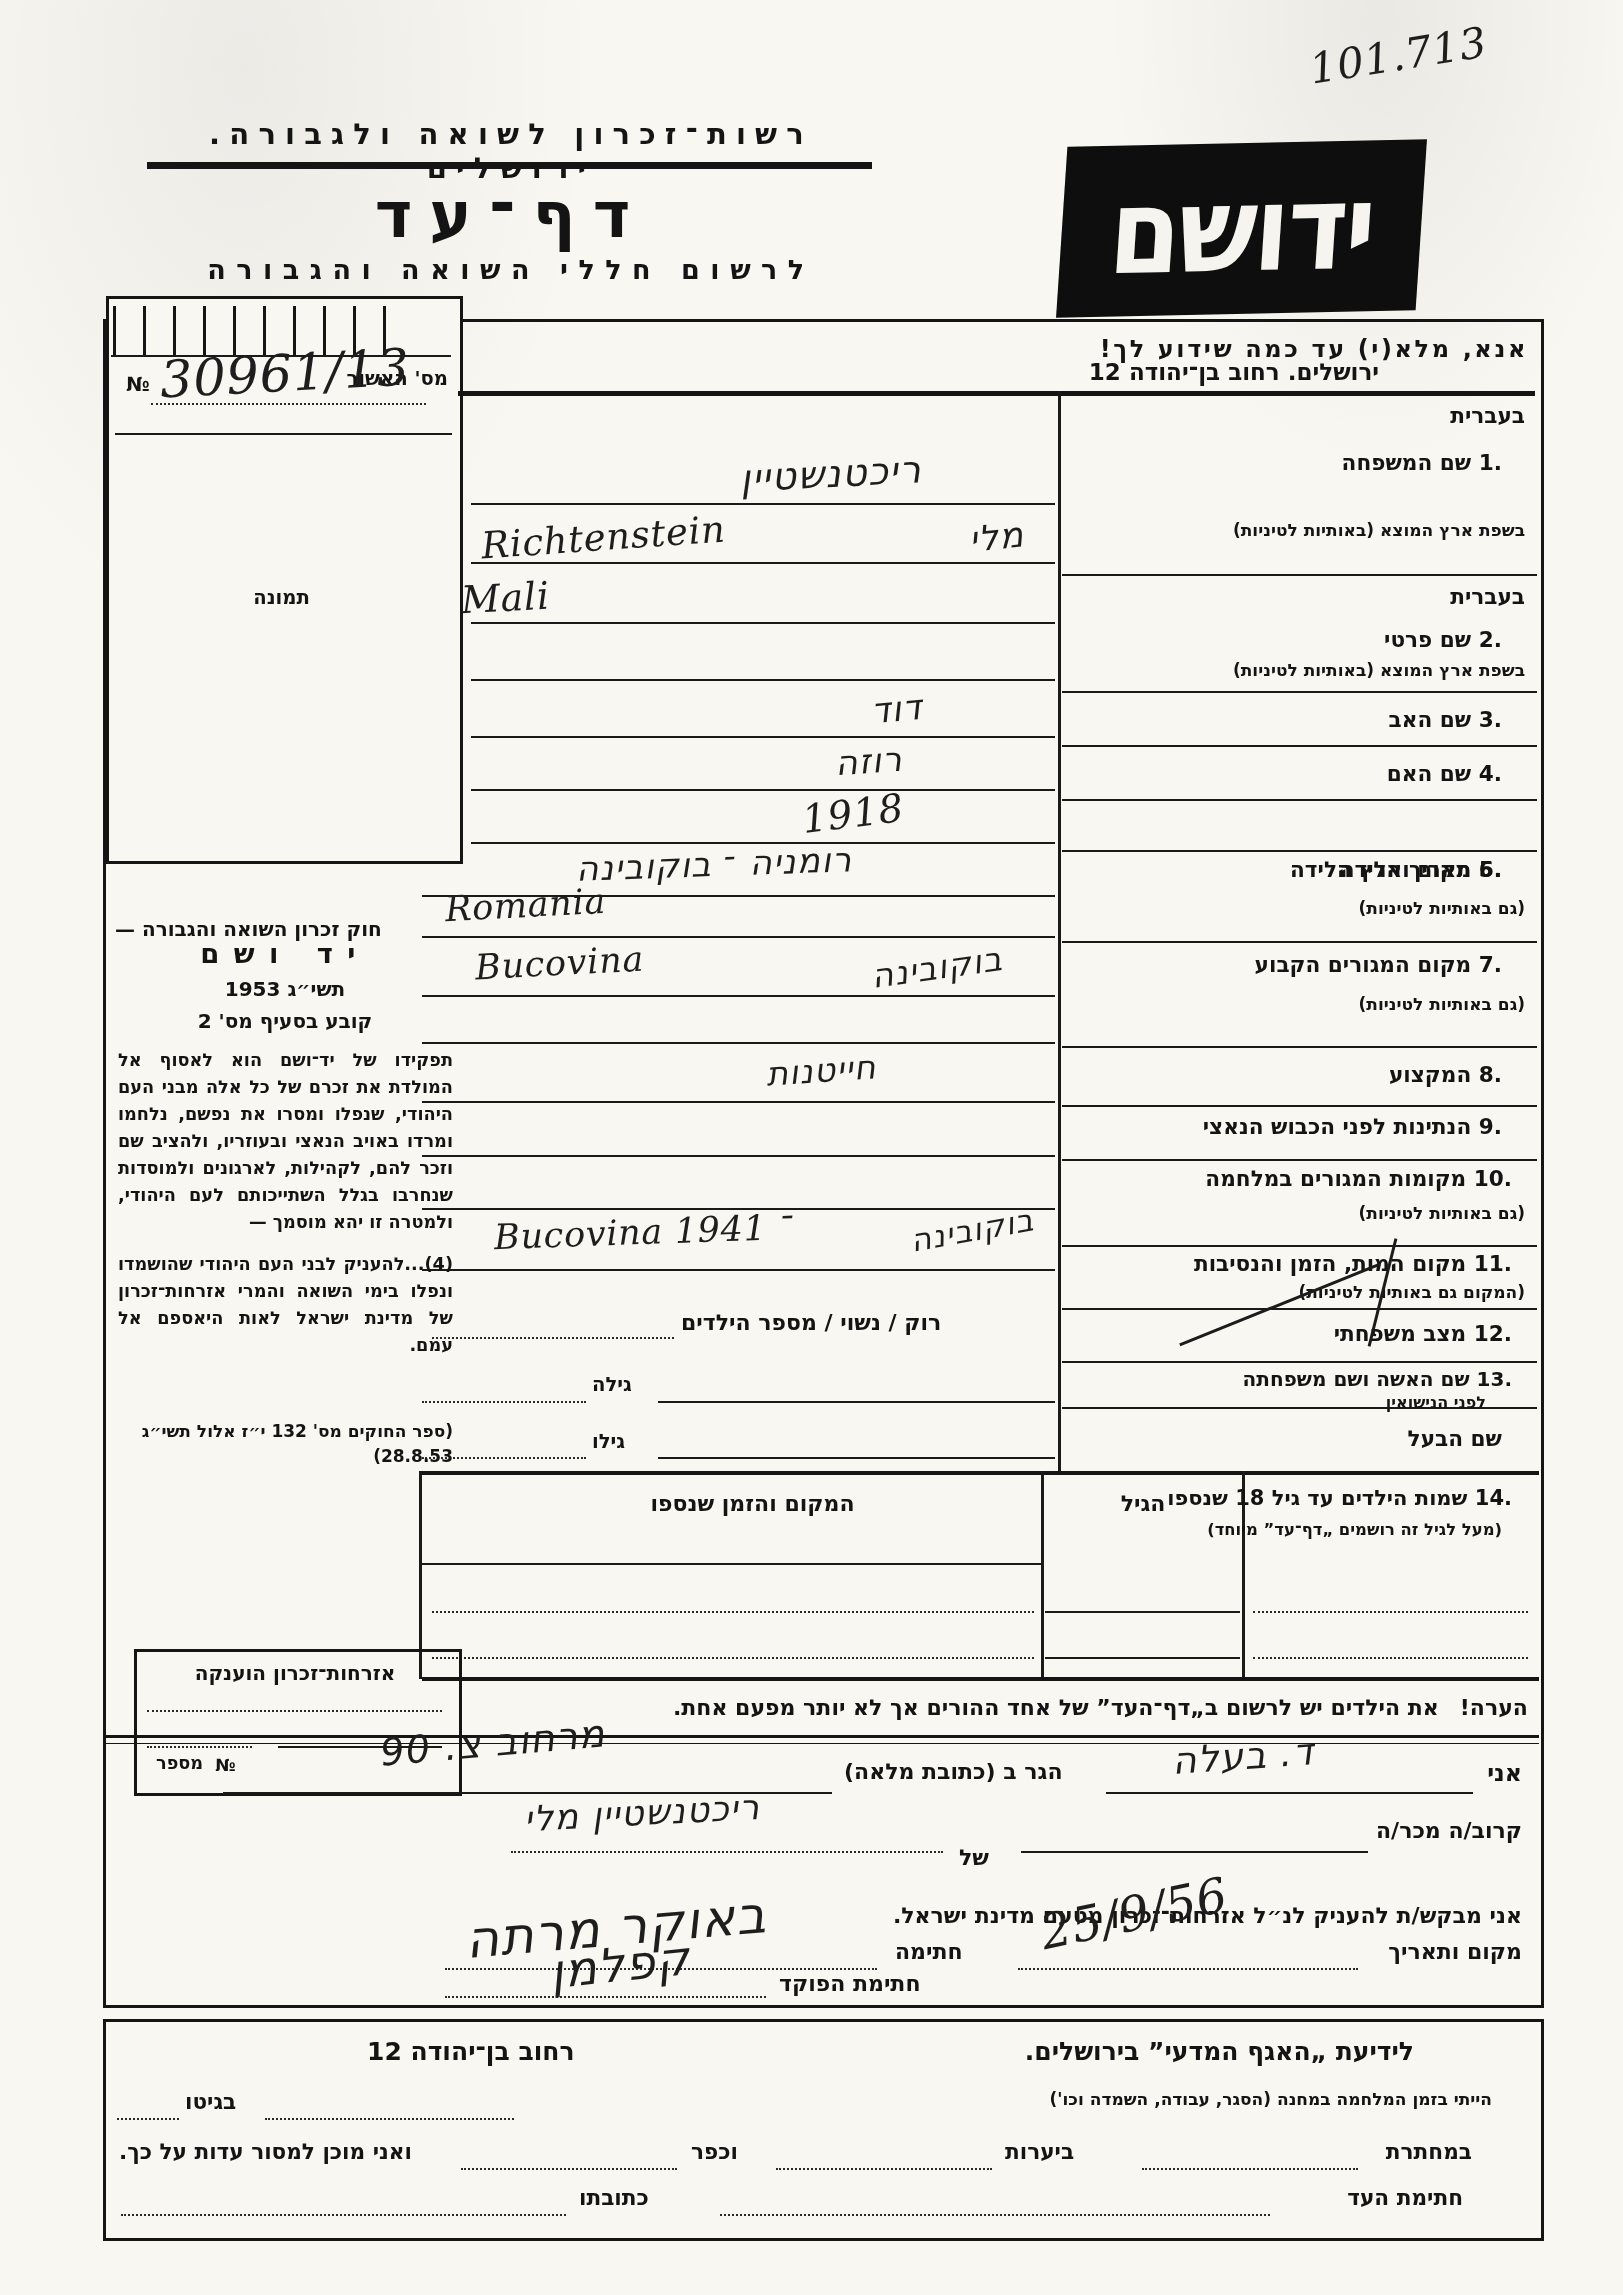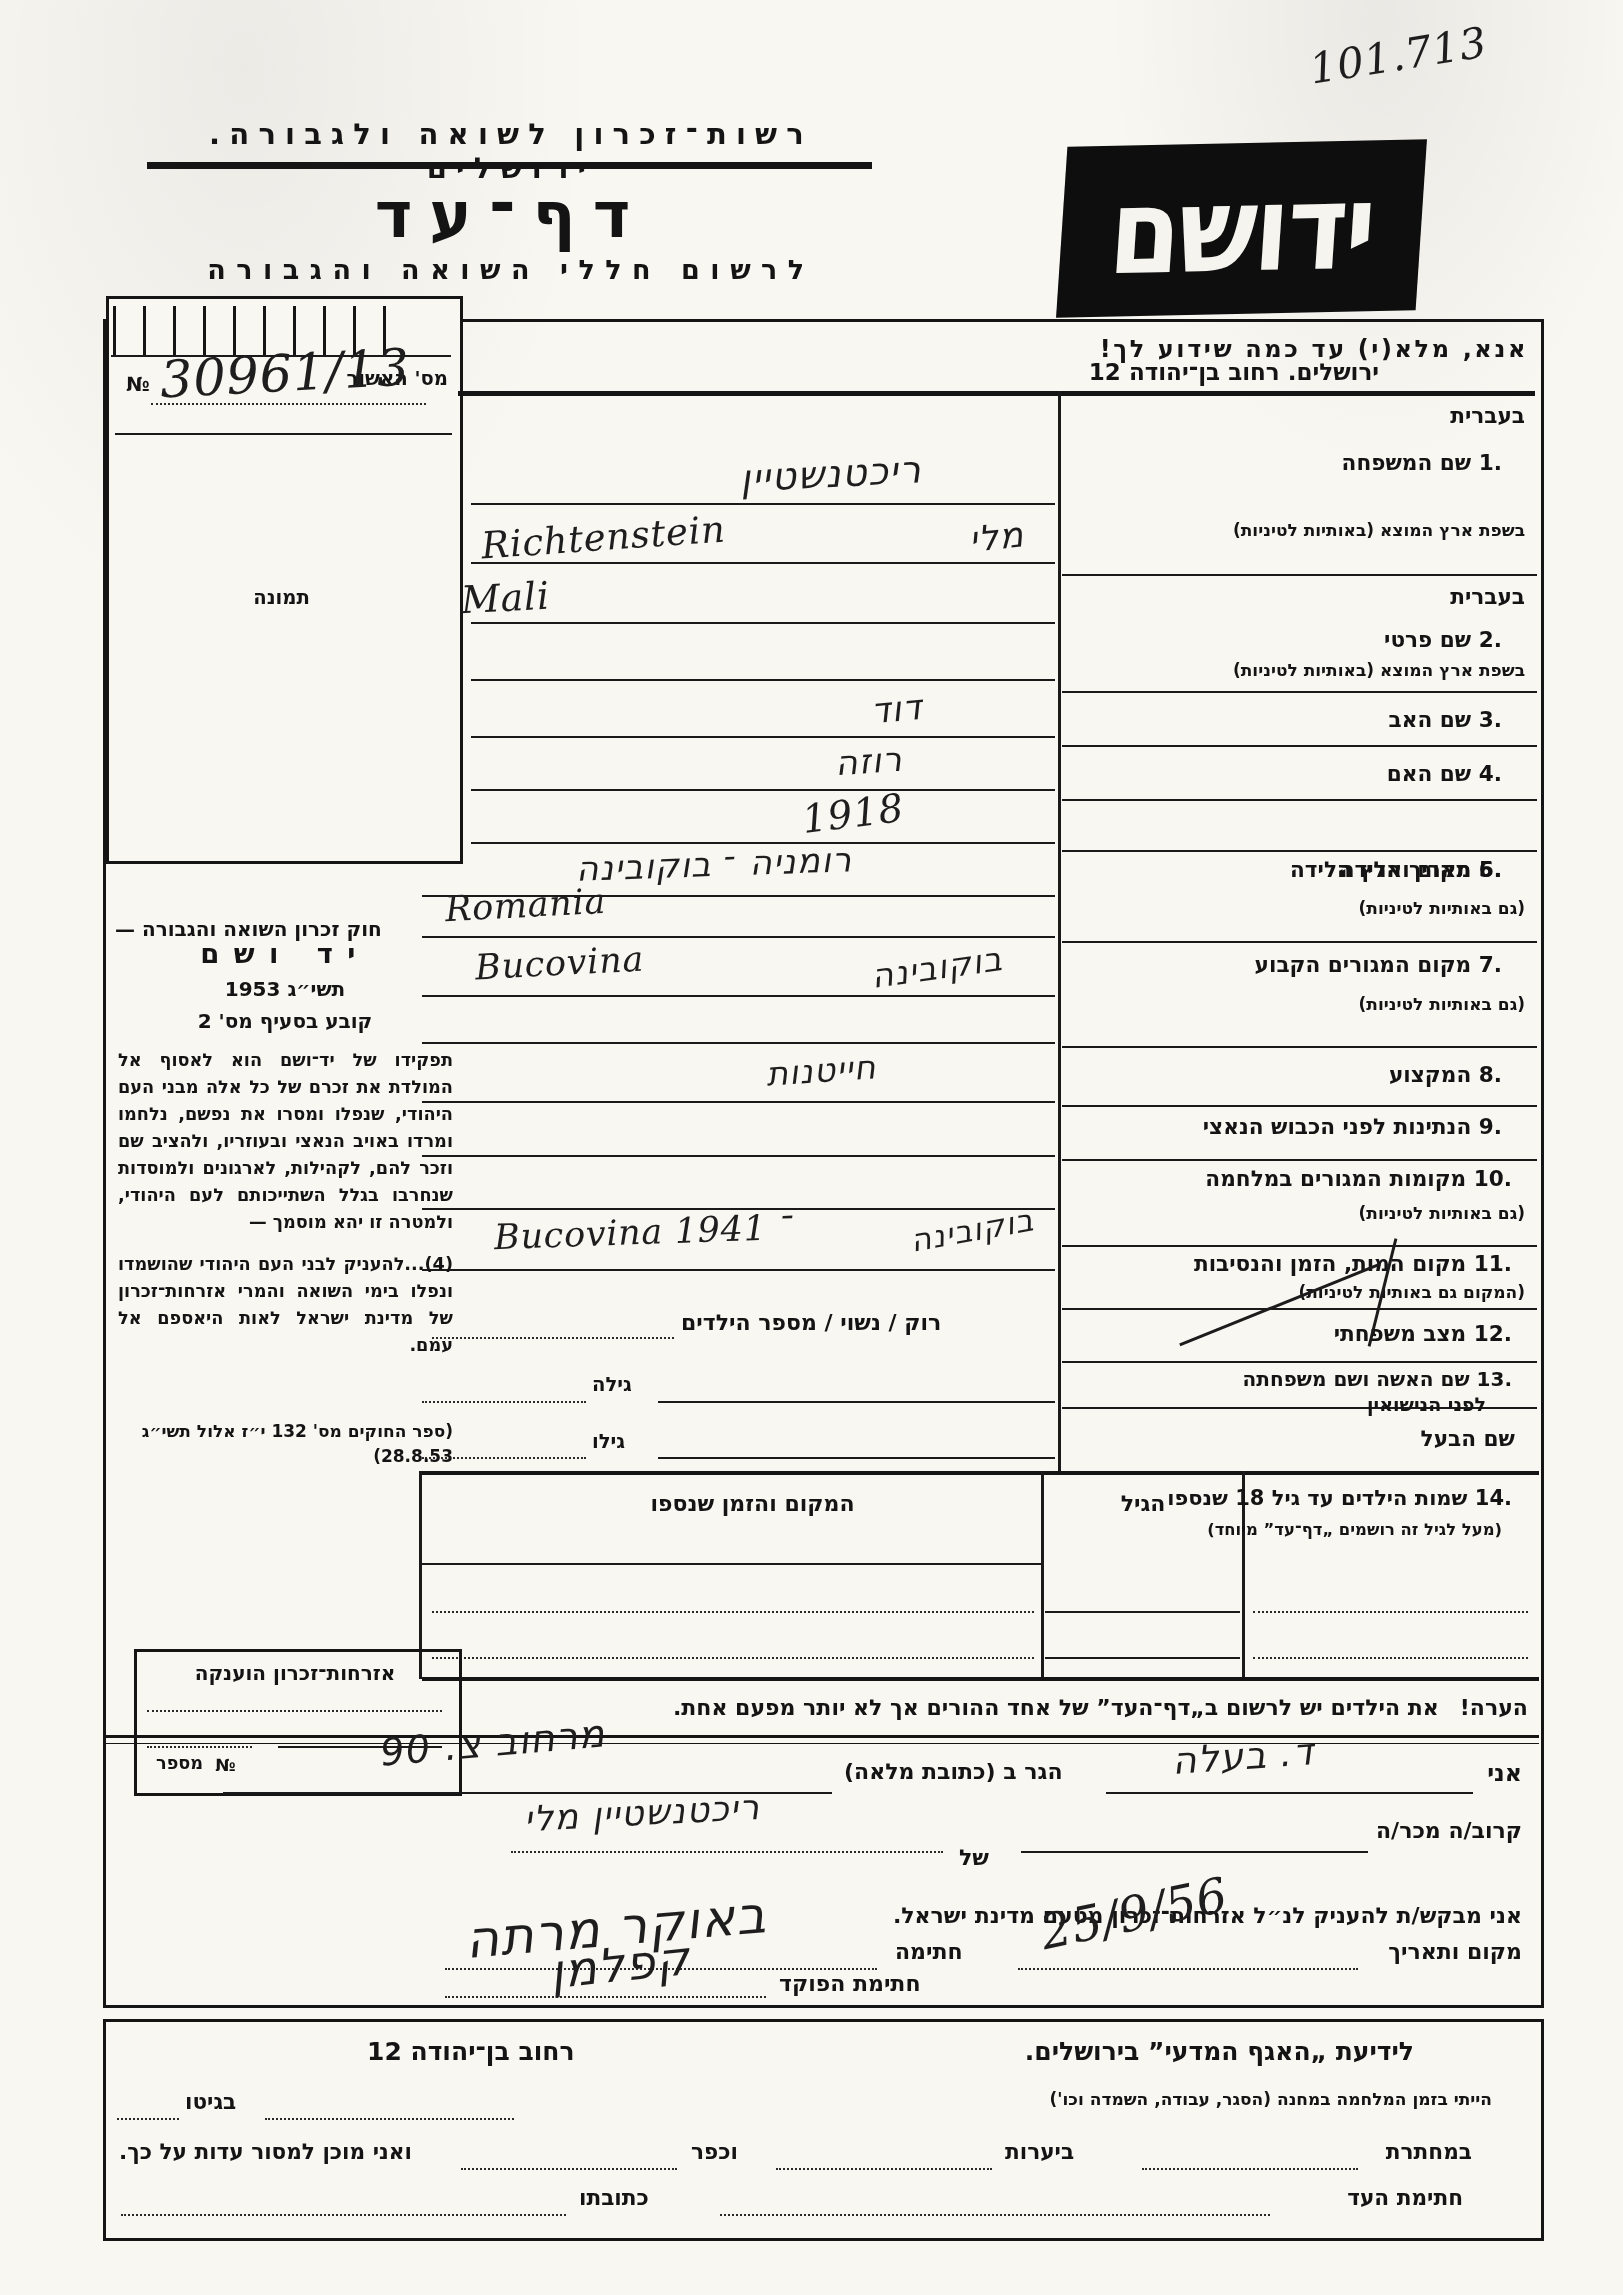--- a/index.html
+++ b/index.html
@@ -99,23 +99,23 @@
 
   <div class="abs lbl" style="right:111px;top:1166px;"><span>.10</span> <span>מקומות המגורים במלחמה</span></div>
   <div class="abs sub" style="right:98px;top:1203px;">(גם באותיות לטיניות)</div>
 
   <div class="abs lbl" style="right:111px;top:1251px;"><span>.11</span> <span>מקום המות, הזמן והנסיבות</span></div>
   <div class="abs sub" style="right:98px;top:1282px;">(המקום גם באותיות לטיניות)</div>
 
   <div class="abs lbl" style="right:111px;top:1321px;"><span>.12</span> <span>מצב משפחתי</span></div>
 
   <div class="abs lbl" style="right:111px;top:1367px;font-size:20px;"><span>.13</span> <span>שם האשה ושם משפחתה</span></div>
-  <div class="abs sub" style="right:137px;top:1393px;font-size:19px;">לפני הנישואין</div>
-
-  <div class="abs lbl" style="right:108px;top:1426px;margin-left:32px;">שם הבעל</div>
+  <div class="abs sub" style="right:137px;top:1393px;font-size:16px;">לפני הנישואין</div>
+
+  <div class="abs lbl" style="right:121px;top:1426px;margin-left:32px;">שם הבעל</div>
 
   <div class="ln" style="left:471px;top:503px;width:584px;"></div>
   <div class="ln" style="left:471px;top:562px;width:584px;"></div>
   <div class="ln" style="left:471px;top:622px;width:584px;"></div>
   <div class="ln" style="left:471px;top:679px;width:584px;"></div>
   <div class="ln" style="left:471px;top:736px;width:584px;"></div>
   <div class="ln" style="left:471px;top:789px;width:584px;"></div>
   <div class="ln" style="left:471px;top:842px;width:584px;"></div>
   <div class="ln" style="left:422px;top:895px;width:633px;"></div>
   <div class="ln" style="left:422px;top:936px;width:633px;"></div>

